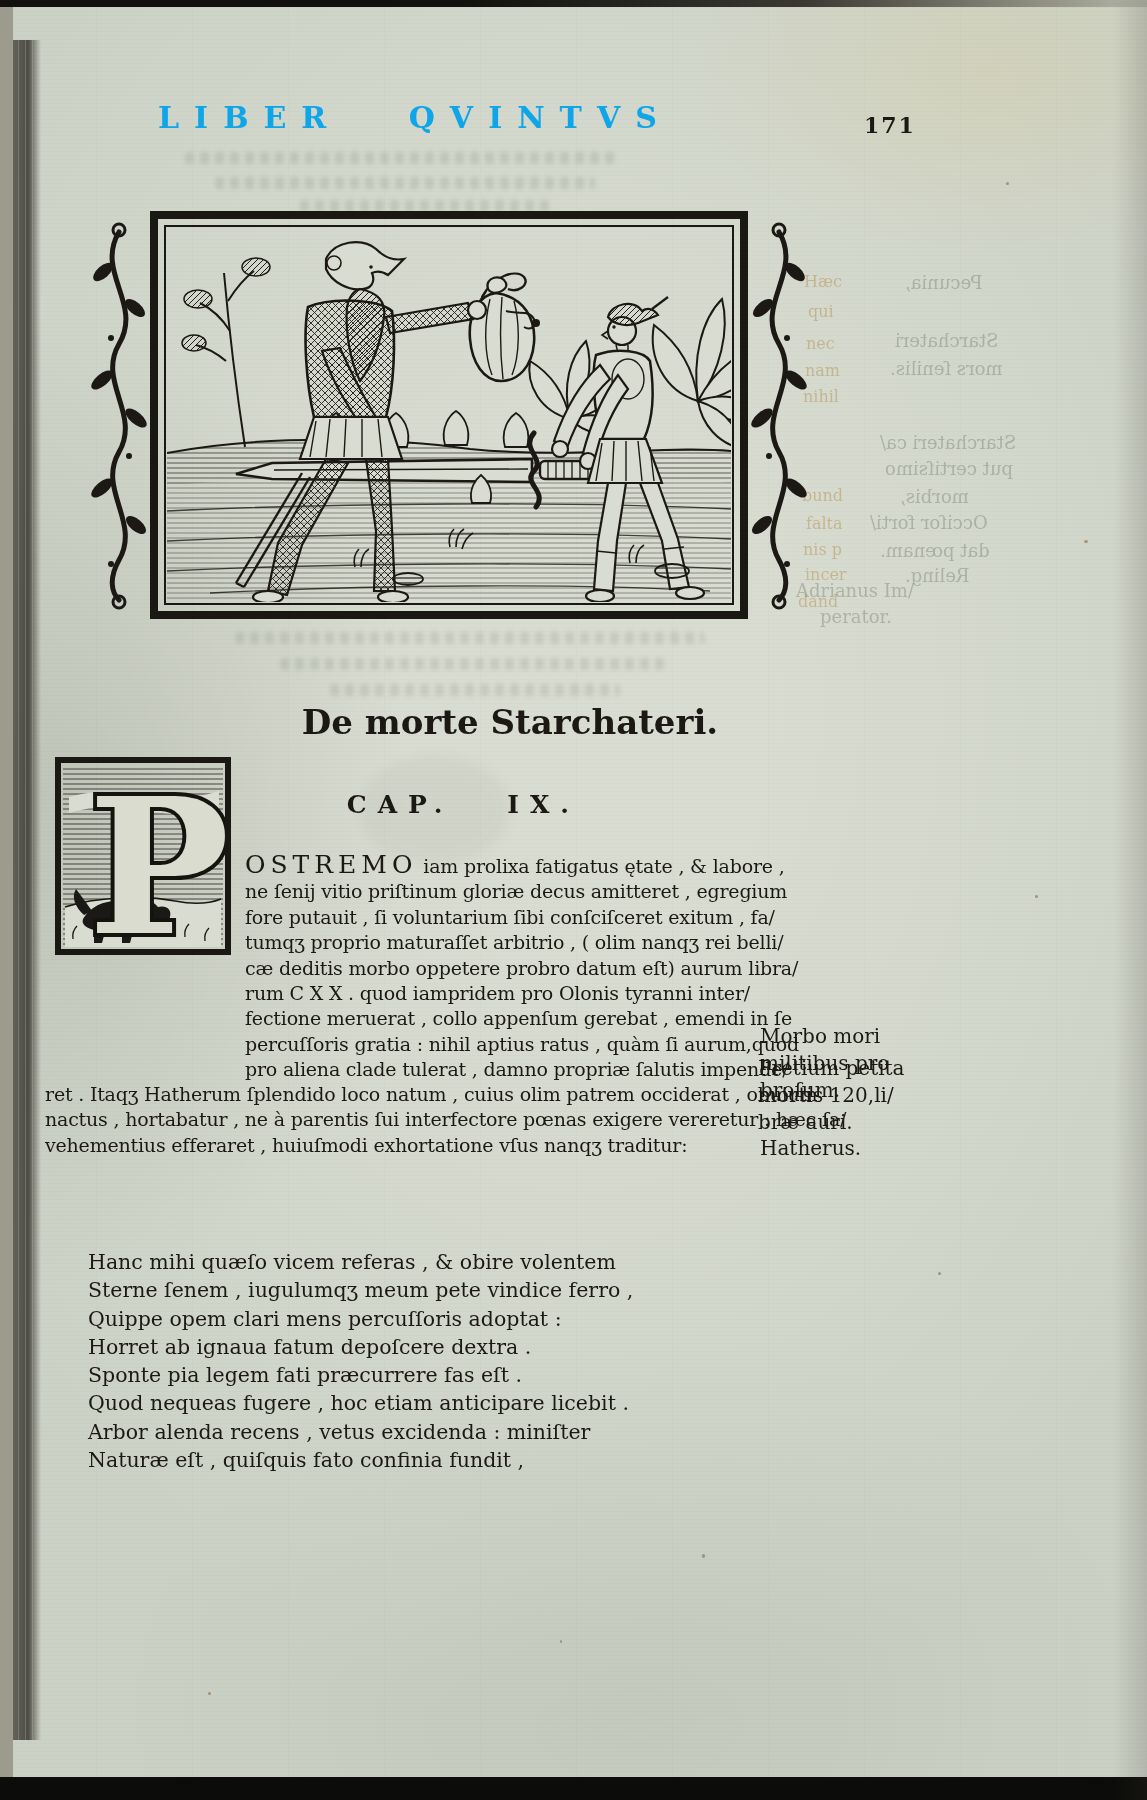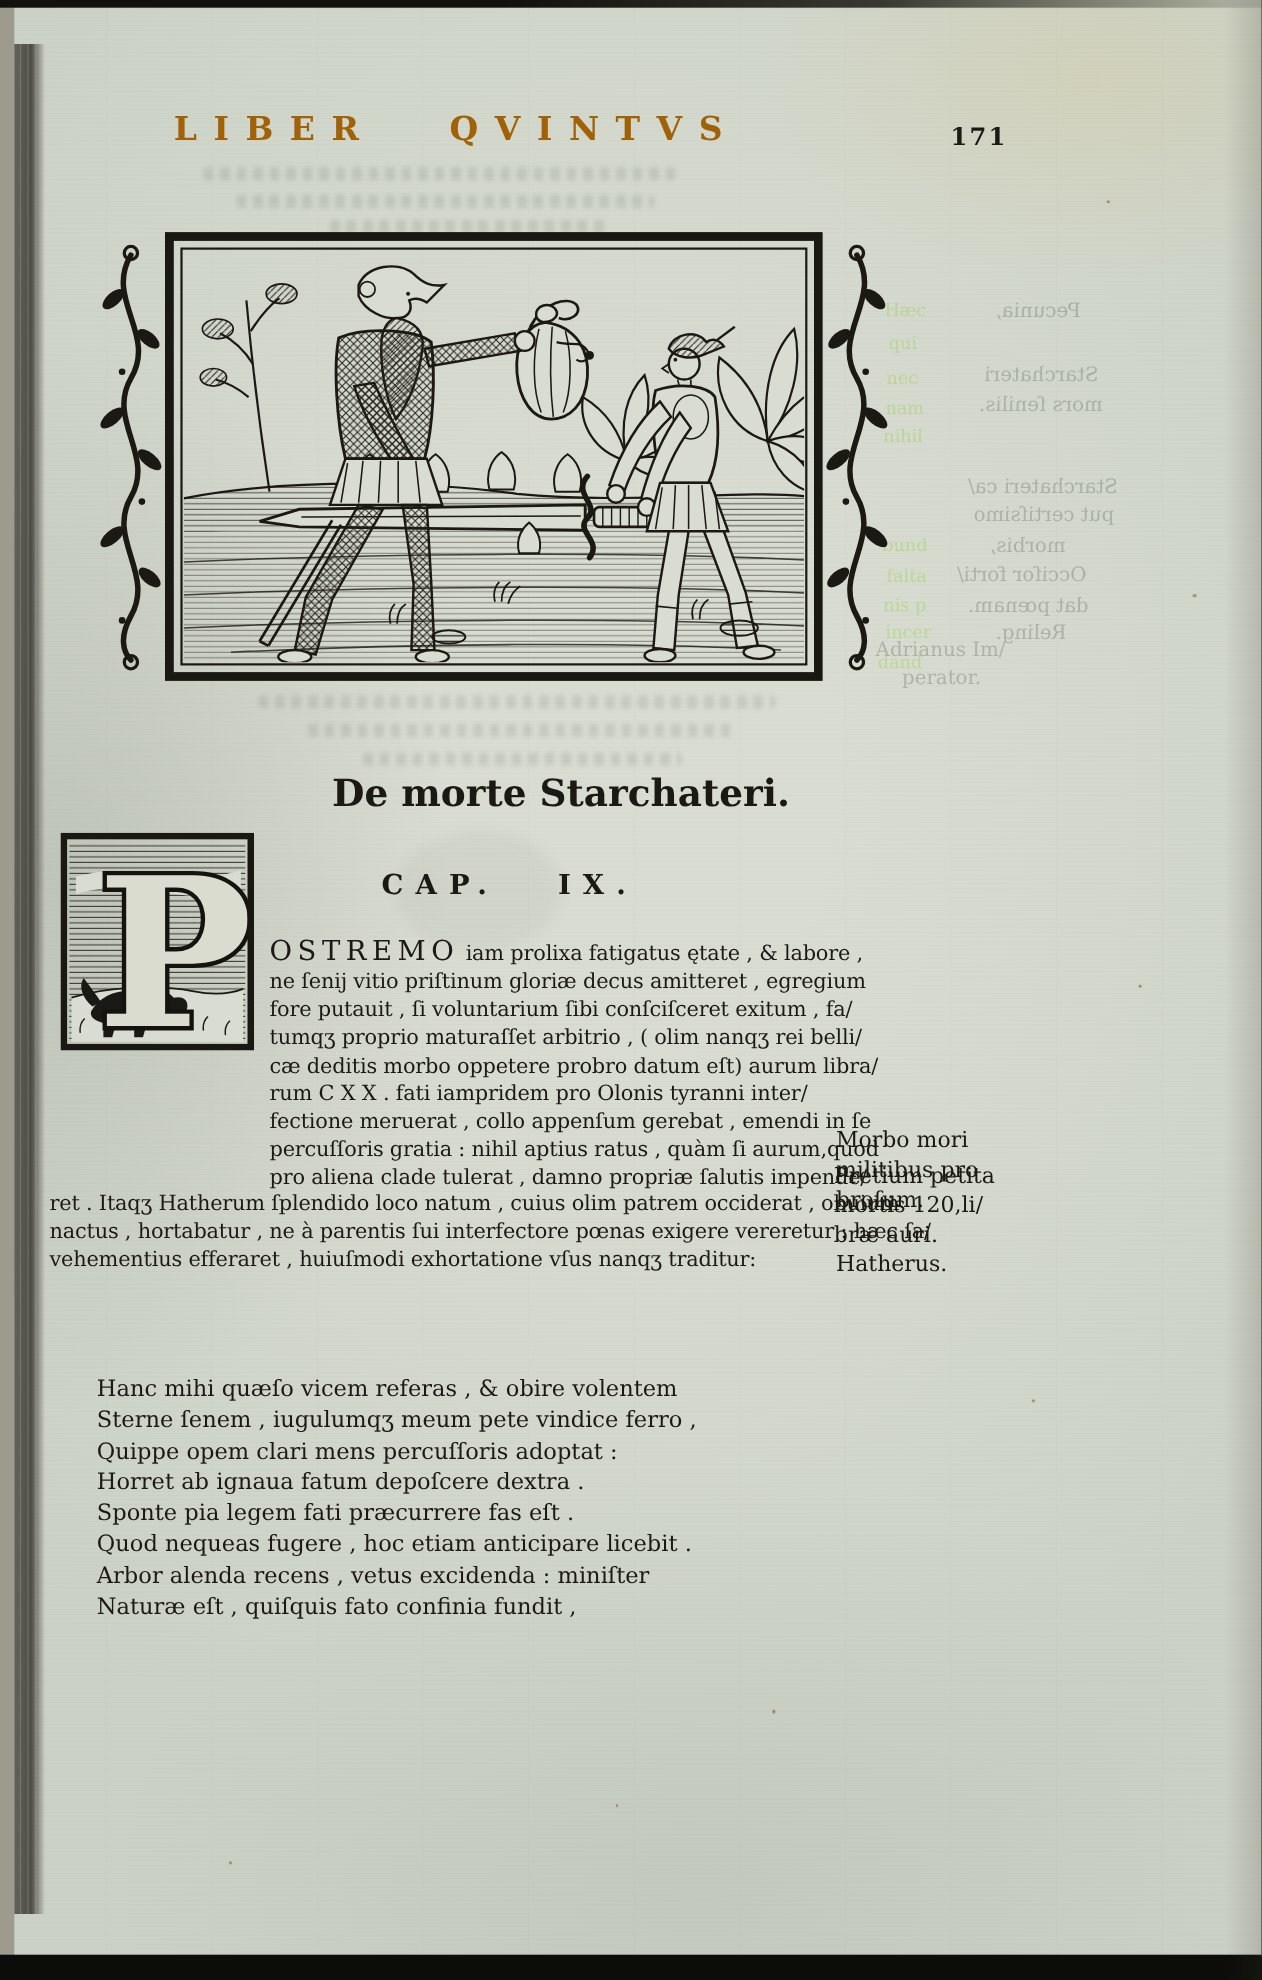--- a/index.html
+++ b/index.html
@@ -20,38 +20,38 @@
       background:linear-gradient(90deg,#12110d 0 40%, #3a3831 70%, rgba(40,38,32,.15));}
   .edge-bottom{position:absolute;left:0;bottom:0;width:100%;height:23px;background:#0c0c0a;}
   .edge-left{position:absolute;left:0;top:0;width:13px;height:100%;background:#9d9a8e;}
   .binding{position:absolute;left:13px;top:40px;width:28px;height:1700px;
       background:linear-gradient(90deg,#4a473e,#2f2d26 55%,rgba(47,45,38,0));opacity:.8;}
   .binding i{position:absolute;top:0;bottom:0;width:1px;background:rgba(210,210,195,.25);}
   .edge-right-shadow{position:absolute;right:0;top:0;width:34px;height:100%;
       background:linear-gradient(270deg, rgba(60,58,48,.18), rgba(60,58,48,0));}
   
   .abs{position:absolute;white-space:nowrap;}
-  .header-title{left:158px;top:100px;font-size:30px;letter-spacing:15px;word-spacing:42px;font-weight:bold;color:#a16207;}
+  .header-title{left:158px;top:100px;font-size:30px;letter-spacing:15px;word-spacing:42px;font-weight:bold;color:#0ea5e9;}
   .folio{left:864px;top:112px;font-size:22px;font-weight:bold;letter-spacing:2px;}
   .chapter-title{left:255px;top:702px;width:510px;text-align:center;font-size:34px;font-weight:bold;}
   .cap-heading{left:280px;top:790px;width:300px;text-align:right;font-size:25px;font-weight:bold;letter-spacing:11px;word-spacing:34px;}
   .body-block{left:245px;top:852px;font-size:19px;letter-spacing:-0.2px;line-height:25.4px;}
   .body-block .lead{font-size:25px;letter-spacing:5px;}
   .body-full{left:45px;top:1082px;font-size:19px;letter-spacing:-0.2px;line-height:25.4px;}
   .marg{font-size:20px;line-height:27px;width:160px;}
   .marg-1{left:760px;top:975px;margin-top:48px;}
   .marg-2{left:758px;top:1055px;}
   .marg-3{left:760px;top:1135px;}
   .poem{left:88px;top:1248px;font-size:20.5px;line-height:28.3px;}
   
   .bleed{color:#6e7468;opacity:.38;filter:blur(.4px);font-size:18px;}
   .mirror{transform:scaleX(-1);display:inline-block;}
   .bleedbar{position:absolute;border-radius:4px;opacity:.13;filter:blur(2px);
       background:repeating-linear-gradient(90deg,#4c544c 0 9px, transparent 9px 15px);height:12px;}
-  .frag{color:#84cc16;opacity:.3;filter:blur(.4px);font-size:16px;}
+  .frag{color:#a16207;opacity:.3;filter:blur(.4px);font-size:16px;}
   .blob{position:absolute;border-radius:50%;background:#5a6156;opacity:.06;filter:blur(6px);}
   .speck{position:absolute;border-radius:50%;background:#7d5c35;opacity:.55;}
   svg{display:block;}
 </style>
 </head>
 <body>
 
 <div class="stage">
   <div class="paper"></div>
   <div class="laid"></div>
@@ -322,21 +322,21 @@
     </svg>
   </div>
 
   <div class="abs body-block">
     <div><span class="lead">OSTREMO</span><span> iam prolixa fatigatus ętate , &amp; labore ,</span></div>
     <div>
         <div>ne ſenij vitio priſtinum gloriæ decus amitteret , egregium</div>
         <div>fore putauit , ſi voluntarium ſibi conſciſceret exitum , fa/</div>
         <div>tumqʒ proprio maturaſſet arbitrio , ( olim nanqʒ rei belli/</div>
         <div>cæ deditis morbo oppetere probro datum eſt) aurum libra/</div>
-        <div>rum C X X . fati iampridem pro Olonis tyranni inter/</div>
+        <div>rum C X X . quod iampridem pro Olonis tyranni inter/</div>
         <div>fectione meruerat , collo appenſum gerebat , emendi in ſe</div>
         <div>percuſſoris gratia : nihil aptius ratus , quàm ſi aurum,quod</div>
         <div>pro aliena clade tulerat , damno propriæ ſalutis impende/</div>
       </div>
   </div>
 
   <div class="abs body-full">
       <div>ret .  Itaqʒ Hatherum ſplendido loco natum , cuius olim patrem occiderat , obuium</div>
       <div>nactus , hortabatur , ne à parentis ſui interfectore pœnas exigere vereretur :  hæc ſa/</div>
       <div>vehementius efferaret , huiuſmodi exhortatione vſus nanqʒ traditur:</div>

